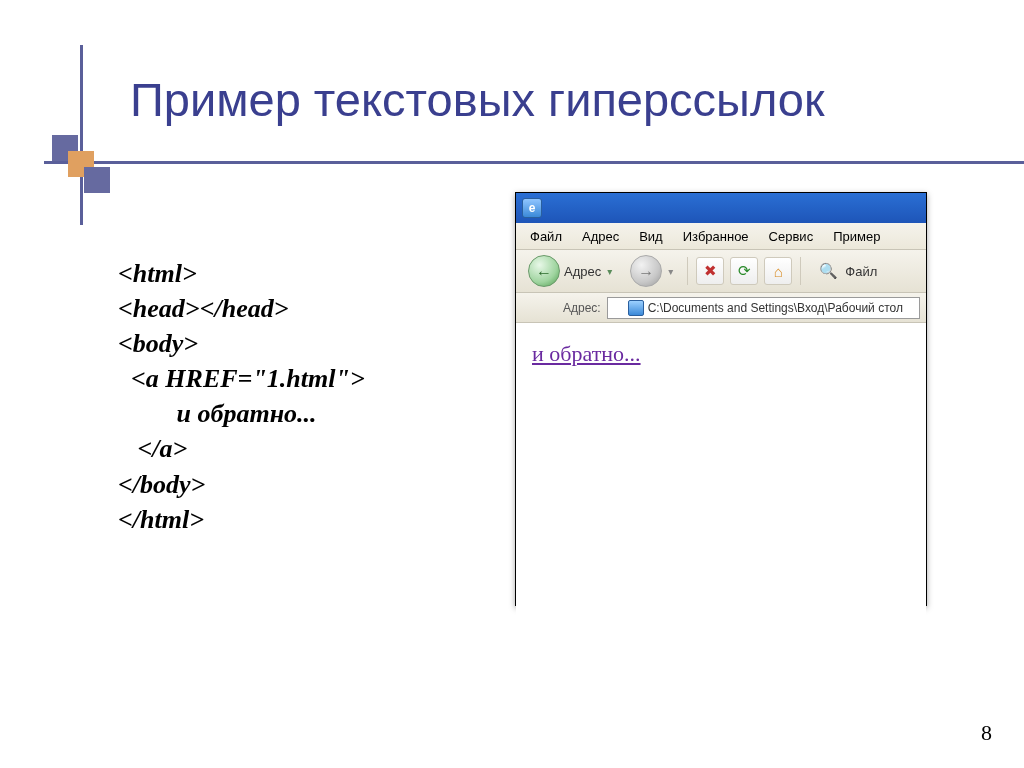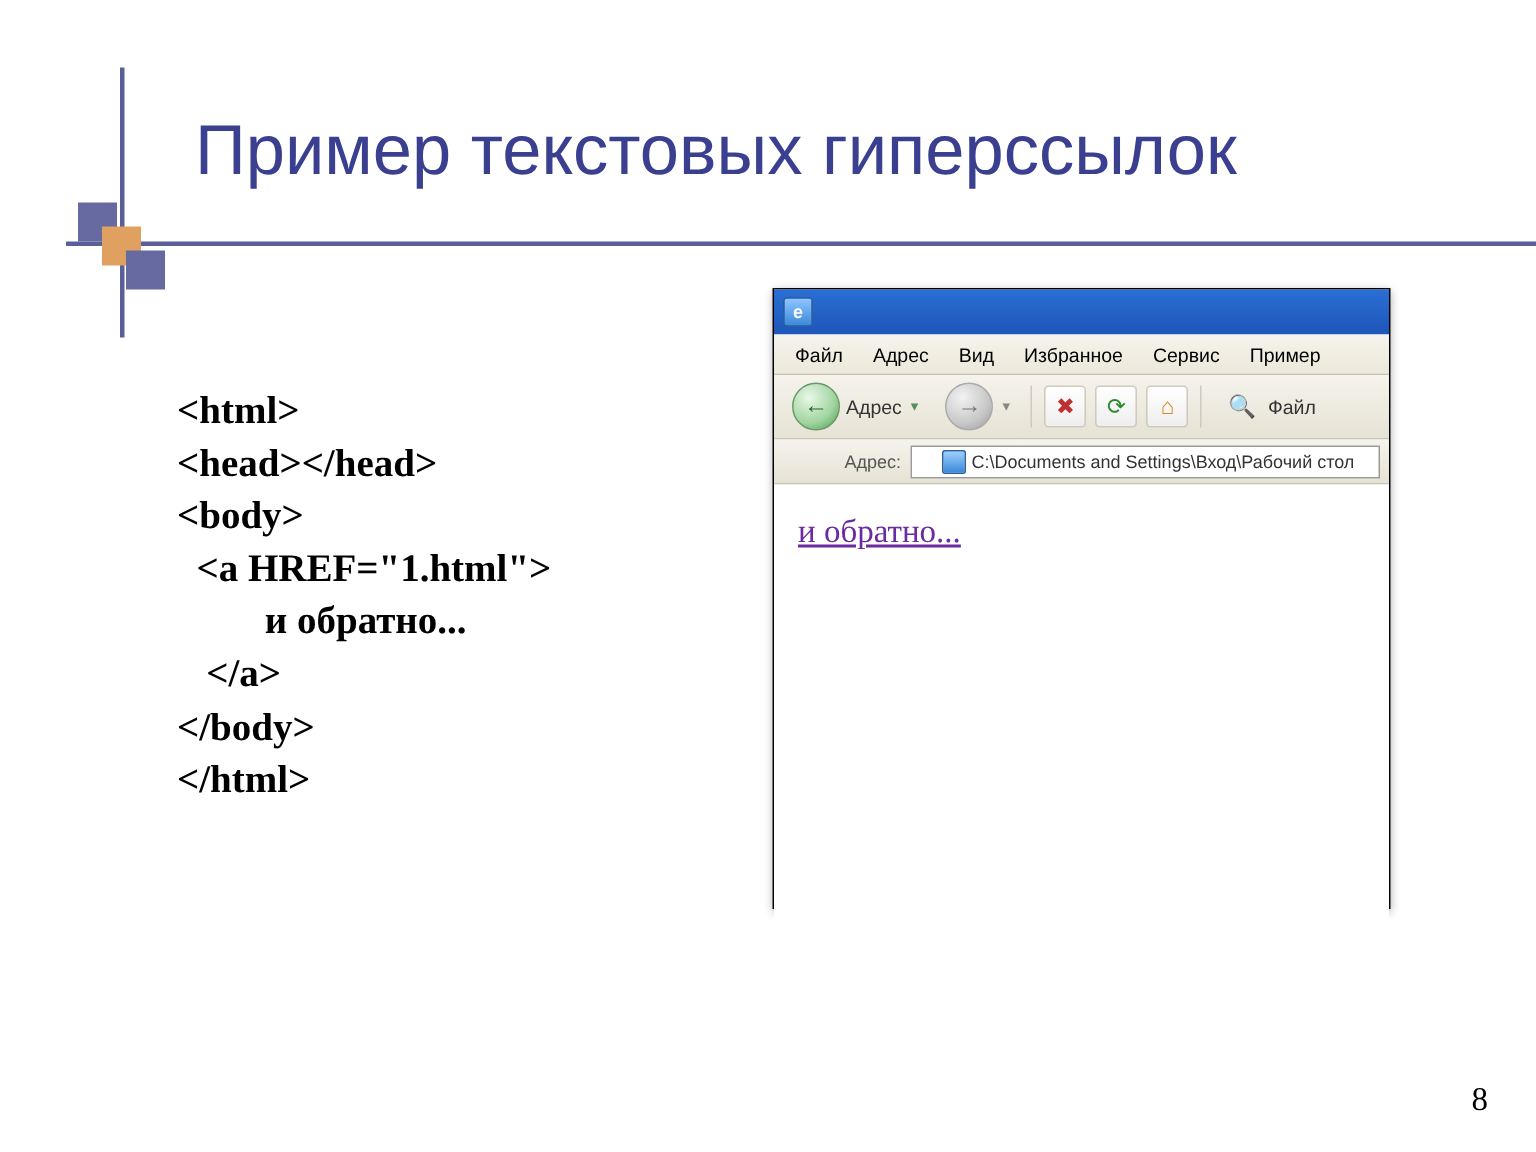--- a/index.html
+++ b/index.html
@@ -37,20 +37,21 @@
   .code {
     position: absolute;
     left: 118px;
     top: 256px;
     font-family: "Comic Sans MS", "Segoe Script", cursive;
     font-size: 26px;
     font-weight: bold;
     color: #000;
     line-height: 1.35;
     white-space: pre;
+    font-style: italic;
   }
 
   .browser {
     position: absolute;
     left: 515px;
     top: 192px;
     width: 410px;
     height: 412px;
     border: 1px solid #000;
     background: #fff;

